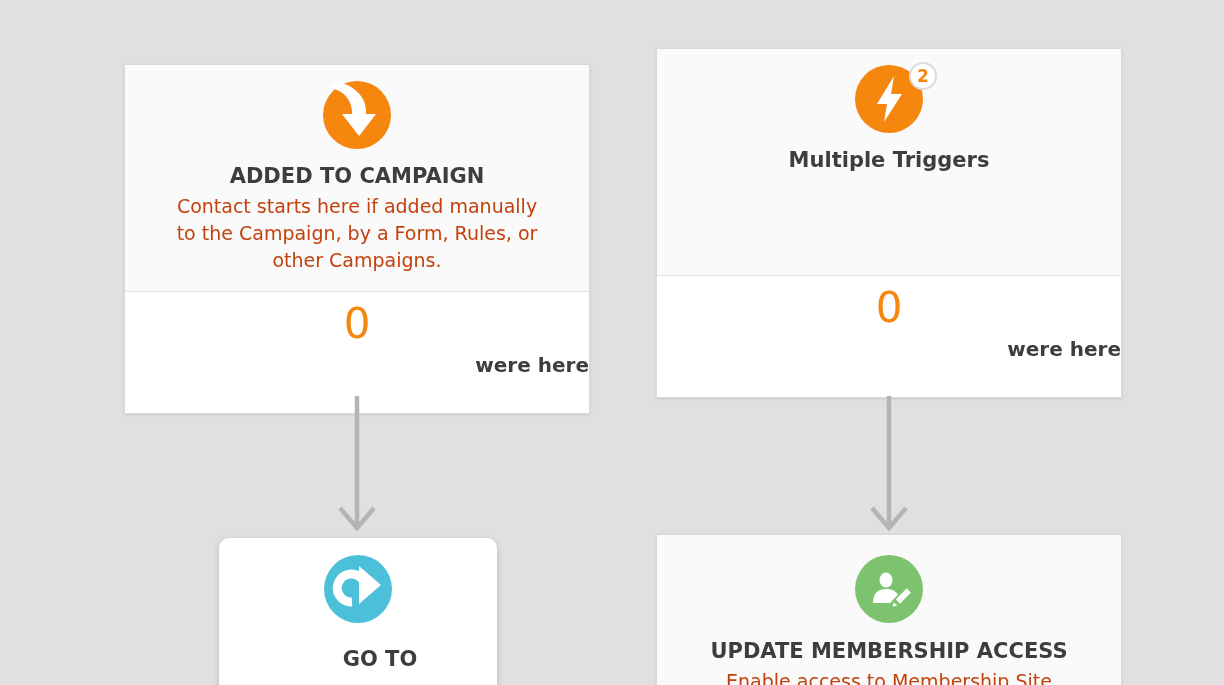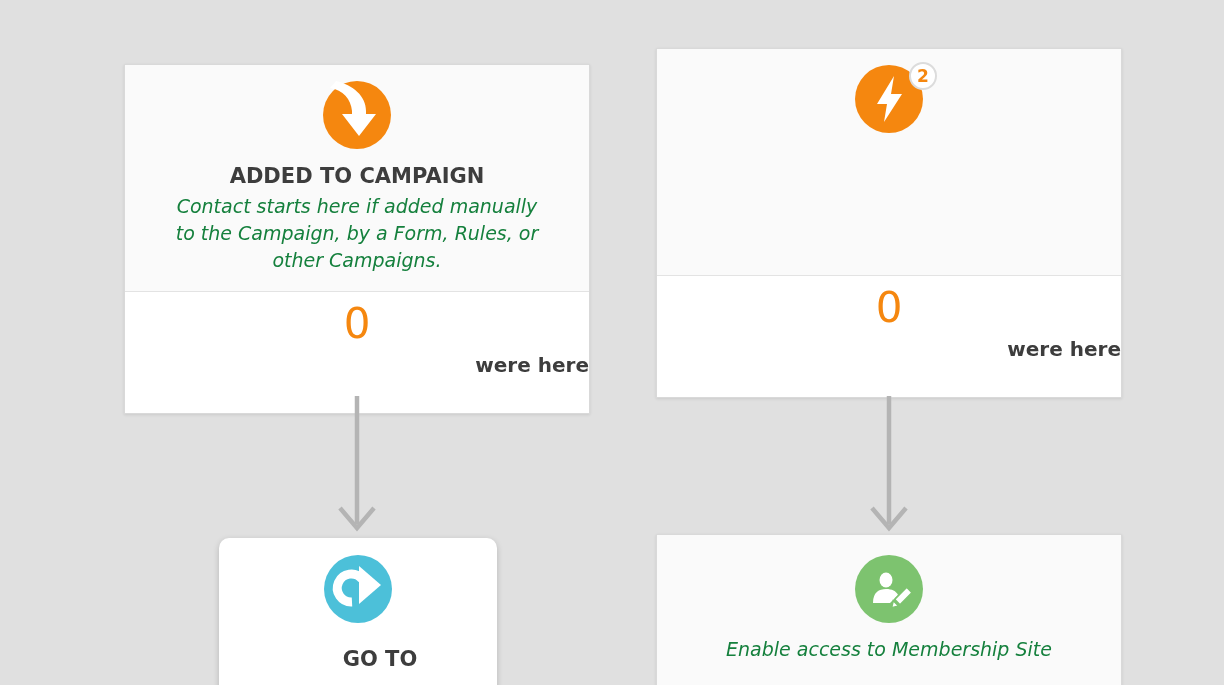--- a/index.html
+++ b/index.html
@@ -59,23 +59,22 @@
   .card-title {
     font-size: 21px;
     font-weight: bold;
     line-height: 28px;
     margin-bottom: 3px;
     color: #3d3d3d;
   }
   .card-desc {
     font-size: 19px;
     line-height: 27px;
-    color: #15803d;
+    color: #c2410c;
     white-space: pre-line;
-    font-style: italic;
   }
   .card-stats {
     box-sizing: border-box;
     height: 122px;
     background: #ffffff;
     border-top: 1px solid #e3e3e3;
     text-align: center;
     padding-top: 8px;
   }
   .stat-count {
@@ -161,20 +160,21 @@
 
   <div class="node-card card-triggers">
     <div class="card-header">
       <div class="icon-wrap">
         <svg width="68" height="68" viewBox="0 0 68 68" aria-hidden="true">
           <circle cx="34" cy="34" r="34" fill="#f5870f"></circle>
           <path fill="#ffffff" d="M 39,11 L 22,39 L 32,39 L 29,57 L 47,29 L 36,29 Z"></path>
         </svg>
         <div class="badge">2</div>
       </div>
+      <div class="card-title">Multiple Triggers</div>
     </div>
     <div class="card-stats">
       <div class="stat-count">0</div>
       <div class="stat-label">were here</div>
     </div>
   </div>
 
   <div class="flow-arrow flow-arrow-left">
     <svg width="40" height="138" viewBox="0 0 40 138" aria-hidden="true">
       <line x1="20" y1="0" x2="20" y2="128" stroke="#b4b4b4" stroke-width="4.5"></line>
@@ -204,16 +204,17 @@
       <svg width="68" height="68" viewBox="0 0 68 68" aria-hidden="true">
         <circle cx="34" cy="34" r="34" fill="#7dc36f"></circle>
         <ellipse cx="31" cy="25" rx="6.5" ry="7.5" fill="#ffffff"></ellipse>
         <path d="M 18,48 C 18,37 24,34 31,34 C 37,34 41,36 43,40 L 35,48 Z" fill="#ffffff"></path>
         <g transform="rotate(45 45 44)">
           <rect x="41.5" y="31" width="7.5" height="17" rx="1" fill="#ffffff" stroke="#7dc36f" stroke-width="1.5"></rect>
           <polygon points="41.5,50 49,50 45.2,56" fill="#ffffff" stroke="#7dc36f" stroke-width="1.5"></polygon>
         </g>
       </svg>
     </div>
+    <div class="card-title">UPDATE MEMBERSHIP ACCESS</div>
     <div class="card-desc">Enable access to Membership Site</div>
   </div>
 
 </div>
 
 </body></html>

